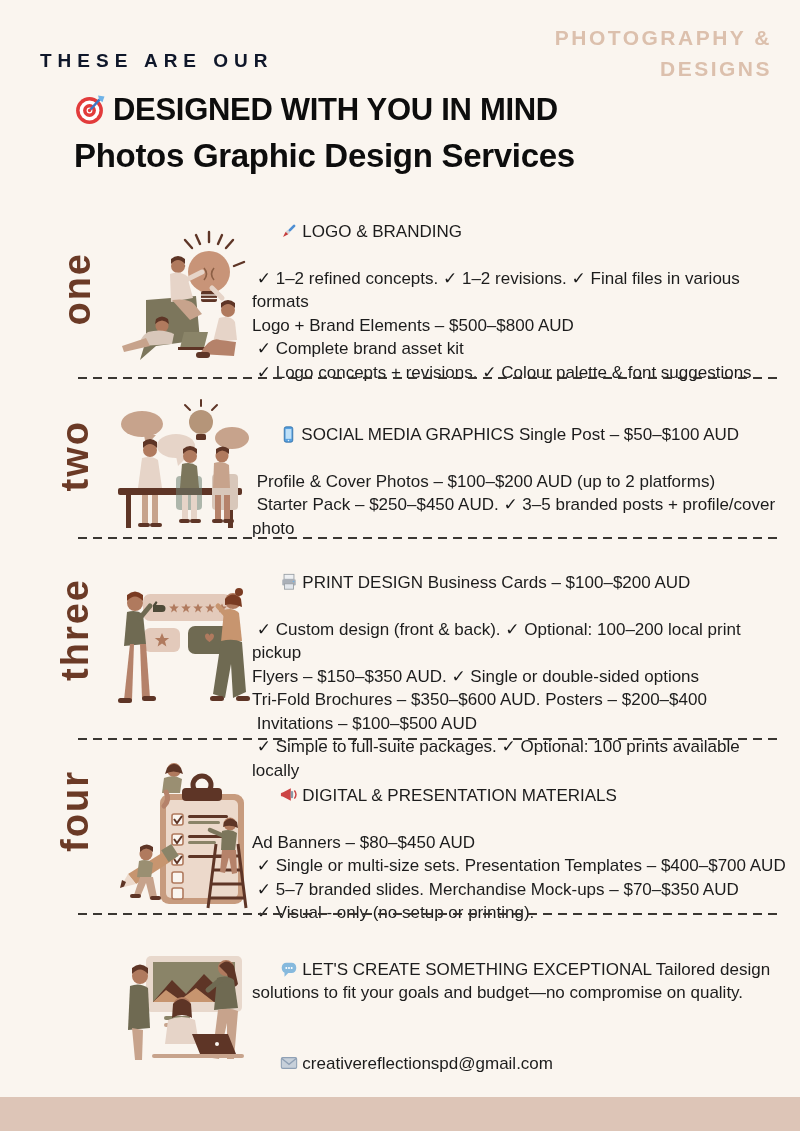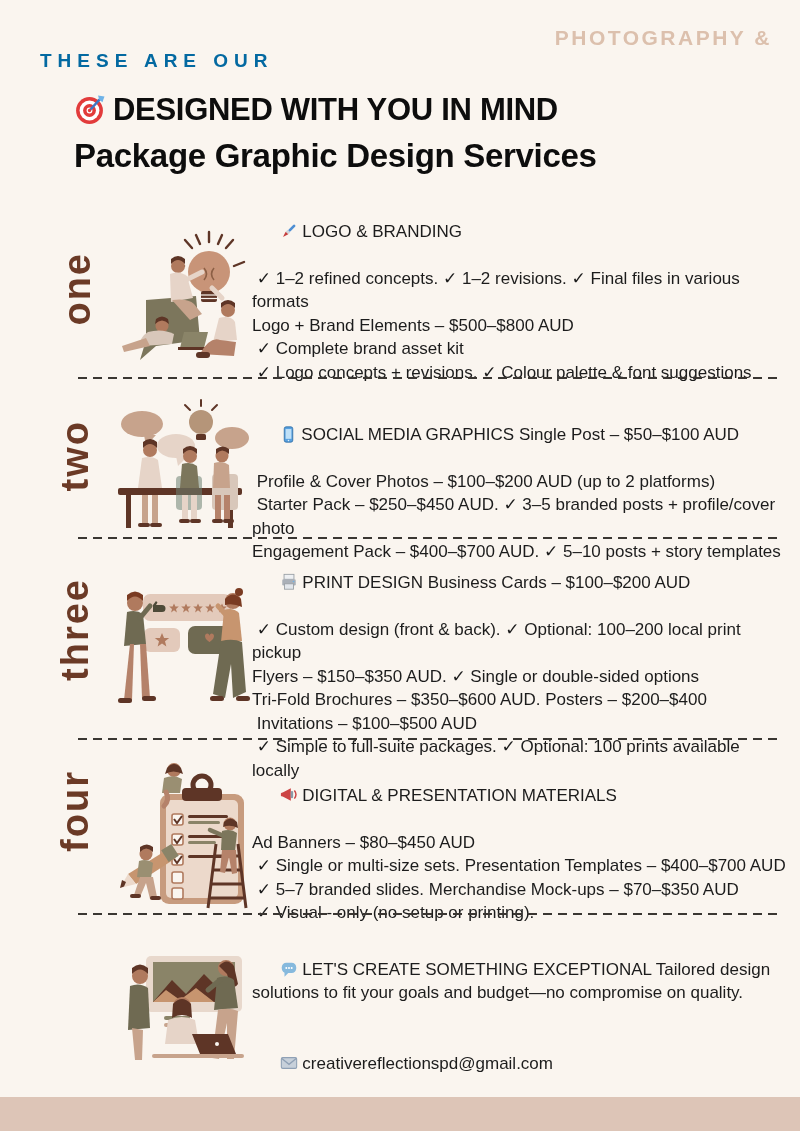--- a/index.html
+++ b/index.html
@@ -4,21 +4,21 @@
 <style>
   html,body{margin:0;padding:0;background:#ffffff;}
   .page{
     position:relative;width:800px;height:1131px;overflow:hidden;
     background:#faf5ef;
     font-family:"Liberation Sans", sans-serif;
     color:#1c1c1c;
   }
   .eyebrow{
     position:absolute;left:40px;top:50px;
-    font-size:19px;font-weight:700;letter-spacing:6px;color:#0369a1;
+    font-size:19px;font-weight:700;letter-spacing:6px;color:#0f172a;
   }
   .brand{
     position:absolute;right:28px;top:22px;text-align:right;
     font-size:21px;font-weight:700;letter-spacing:2.5px;line-height:31px;color:#dcc0ad;
   }
   .title{position:absolute;left:74px;top:92px;}
   .title-l1{font-size:31px;font-weight:700;letter-spacing:-0.3px;color:#0d0d0d;display:flex;align-items:center;gap:8px;}
   .title-l2{font-size:33px;font-weight:700;letter-spacing:-0.3px;color:#0d0d0d;margin-top:9px;}
   .vlabel{
     position:absolute;
@@ -38,36 +38,37 @@
   .illus{position:absolute;}
 </style>
 </head>
 <body>
 
 <div class="page">
 
   <div class="eyebrow">THESE ARE OUR</div>
   <div class="brand">
     <div>PHOTOGRAPHY &amp;</div>
+    <div>DESIGNS</div>
   </div>
 
   <div class="title">
     <div class="title-l1">
       <svg width="31" height="31" viewBox="0 0 30 30">
         <circle cx="15" cy="15" r="13" fill="#e23b3b"></circle>
         <circle cx="15" cy="15" r="9.6" fill="#ffffff"></circle>
         <circle cx="15" cy="15" r="6.2" fill="#e23b3b"></circle>
         <circle cx="15" cy="15" r="2.8" fill="#ffffff"></circle>
         <line x1="26" y1="3" x2="15.5" y2="14.5" stroke="#3d76c4" stroke-width="2.4"></line>
         <polygon points="23.2,0.5 29.5,1.5 27.5,7 24.5,4.5" fill="#6fb3e8"></polygon>
         <circle cx="15" cy="15" r="1.6" fill="#e23b3b"></circle>
       </svg>
       <span>DESIGNED WITH YOU IN MIND</span>
     </div>
-    <div class="title-l2">Package Graphic Design Services</div>
+    <div class="title-l2">Photos Graphic Design Services</div>
   </div>
 
   <div class="vlabel" style="left:56px;top:252px;">one</div>
   <svg class="illus" style="left:104px;top:228px;" width="150" height="145" viewBox="0 0 150 145">
     <g stroke="#5e3526" stroke-width="2.4" stroke-linecap="round">
       <line x1="105" y1="14" x2="105" y2="4"></line>
         <line x1="88" y1="20" x2="81" y2="12"></line>
       <line x1="122" y1="20" x2="129" y2="12"></line>
         <line x1="80" y1="38" x2="70" y2="34"></line>
       <line x1="130" y1="38" x2="140" y2="34"></line>
@@ -161,21 +162,20 @@
   <div class="textcol" style="top:399px;">
     <p class="line">
       <svg class="li" width="17" height="17" viewBox="0 0 20 20">
         <rect x="5" y="1" width="10" height="18" rx="2.2" fill="#57a0e0" stroke="#2e6da4" stroke-width="1"></rect>
         <rect x="6.6" y="3.6" width="6.8" height="11.5" fill="#bfe0f7"></rect>
         <circle cx="10" cy="17" r="0.9" fill="#dff0fb"></circle>
       </svg><span>SOCIAL MEDIA GRAPHICS Single Post – $50–$100 AUD</span>
     </p>
     <p class="line"> Profile &amp; Cover Photos – $100–$200 AUD (up to 2 platforms)</p>
     <p class="line"> Starter Pack – $250–$450 AUD. ✓ 3–5 branded posts + profile/cover photo</p>
-    <p class="line">Engagement Pack – $400–$700 AUD. ✓ 5–10 posts + story templates</p>
   </div>
 
   <div class="divider" style="top:537px;"></div>
 
   <div class="vlabel" style="left:54px;top:578px;">three</div>
   <svg class="illus" style="left:106px;top:568px;" width="150" height="152" viewBox="0 0 150 152">
     <defs>
       <polygon id="star5" points="0,-4.6 1.4,-1.4 4.8,-1.4 2,0.9 2.9,4.4 0,2.3 -2.9,4.4 -2,0.9 -4.8,-1.4 -1.4,-1.4"></polygon>
     </defs>
     <rect x="37" y="26" width="88" height="27" rx="7" fill="#e3cabb"></rect>

